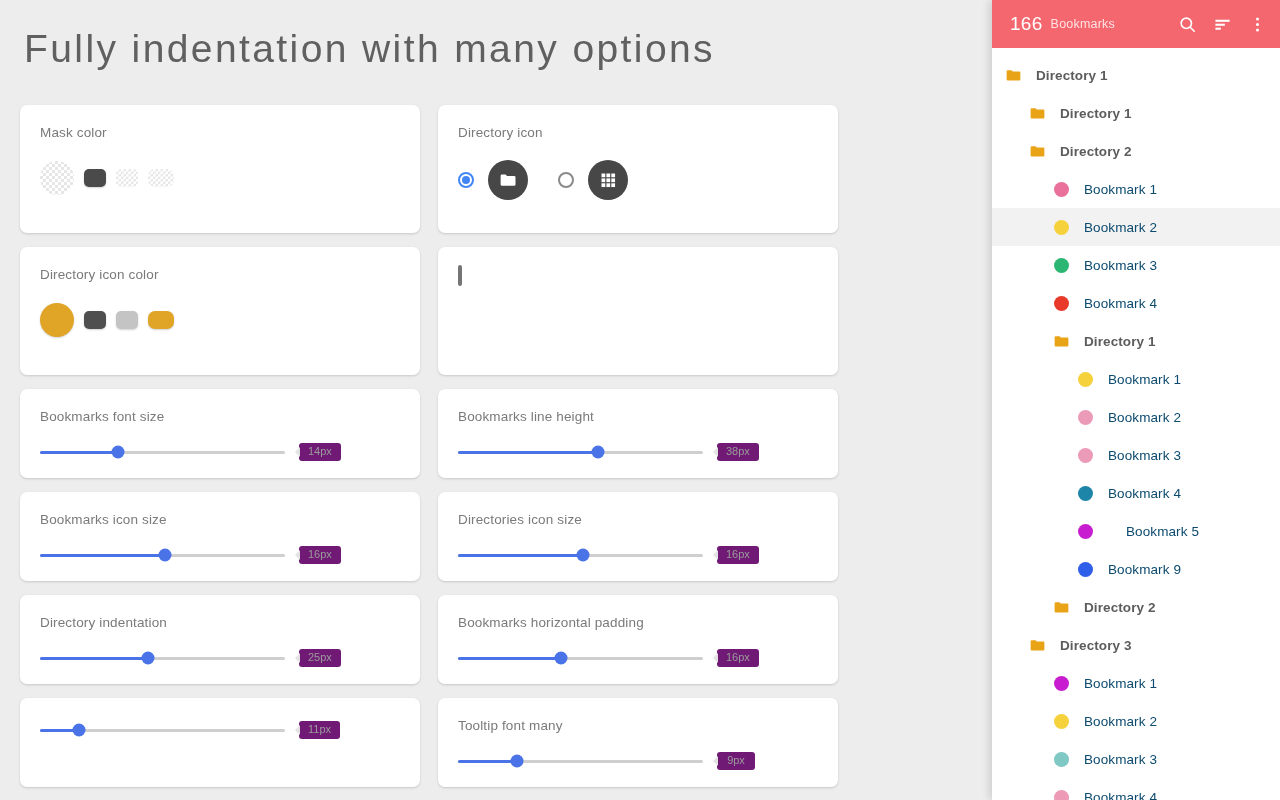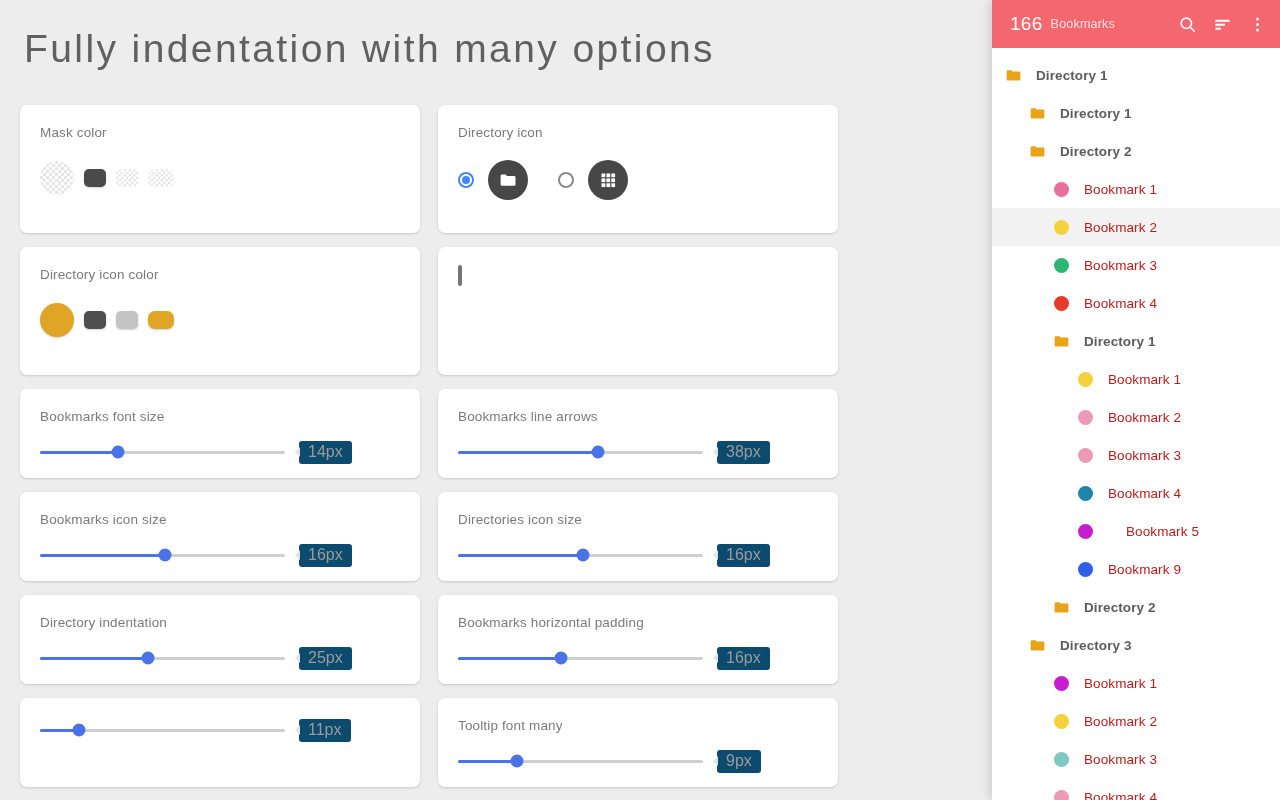--- a/index.html
+++ b/index.html
@@ -125,23 +125,23 @@
   .slider-thumb {
     position: absolute; top: 50%;
     width: 13px; height: 13px; border-radius: 50%;
     background: #4a73e8;
     transform: translate(-50%, -50%);
     cursor: pointer;
   }
   .slider-value {
     position: relative;
     margin-left: 14px;
-    background: #0c4a6e;
+    background: #701a75;
     color: #9b9b9b;
-    font-size: 16px;
+    font-size: 11px;
     border-radius: 3px;
     padding: 3px 9px 4px 9px;
     line-height: 1;
     white-space: nowrap;
     min-width: 38px;
     text-align: center;
   }
   .slider-value::before {
     content: "";
     position: absolute;
@@ -180,21 +180,21 @@
     display: flex; align-items: center;
     height: 38px;
     cursor: pointer;
     white-space: nowrap;
   }
   .tree-row.selected { background: #f2f2f2; }
   .tree-icon { flex: none; display: flex; align-items: center; justify-content: center; width: 18px; }
   .dot { width: 15px; height: 15px; border-radius: 50%; display: block; }
   .tree-label { font-size: 13.5px; margin-left: 14px; letter-spacing: .1px; }
   .tree-row.dir .tree-label { color: #5c5c5c; font-weight: 700; }
-  .tree-row.bm  .tree-label { color: #b91c1c; font-weight: 400; }
+  .tree-row.bm  .tree-label { color: #0c4a6e; font-weight: 400; }
 </style>
 </head>
 <body>
 
 <div id="app">
 
   <div class="left-pane">
     <h1 class="page-title">Fully indentation with many options</h1>
     <div class="cards-grid" id="cards-grid">
         <div class="card tall">
@@ -247,21 +247,21 @@
           <div class="card-label">Bookmarks font size</div>
           <div class="slider-row">
             <div class="slider-track">
               <div class="slider-fill" style="width: 32%;"></div>
               <div class="slider-thumb" style="left: 32%;"></div>
             </div>
             <span class="slider-value">14px</span>
           </div>
         </div>
         <div class="card slider-card">
-          <div class="card-label">Bookmarks line arrows</div>
+          <div class="card-label">Bookmarks line height</div>
           <div class="slider-row">
             <div class="slider-track">
               <div class="slider-fill" style="width: 57%;"></div>
               <div class="slider-thumb" style="left: 57%;"></div>
             </div>
             <span class="slider-value">38px</span>
           </div>
         </div>
         <div class="card slider-card">
           <div class="card-label">Bookmarks icon size</div>

